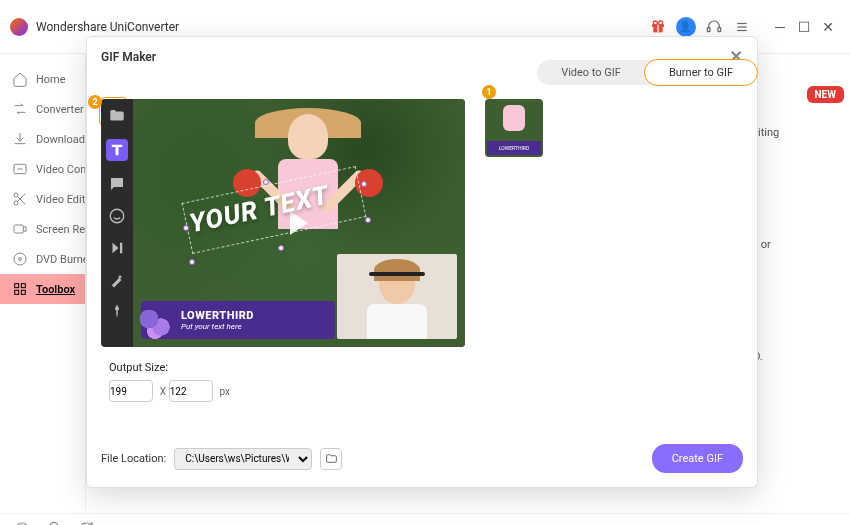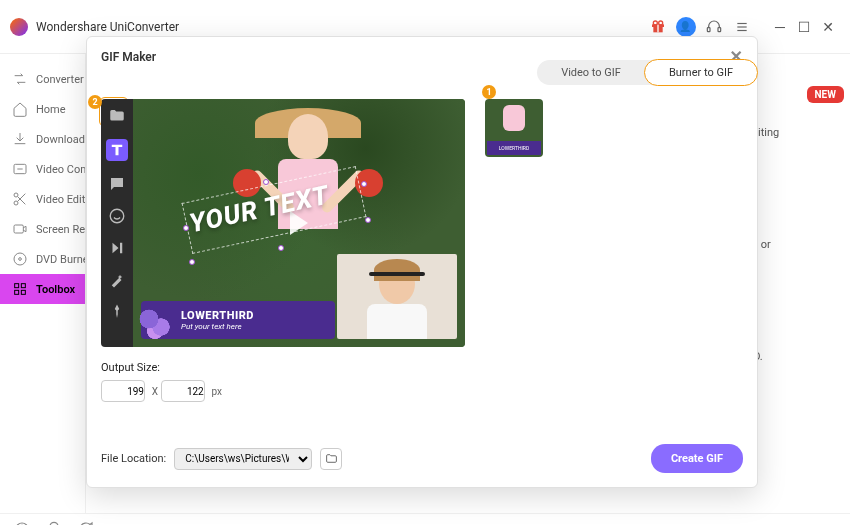--- a/index.html
+++ b/index.html
@@ -8,21 +8,21 @@
 .logo { width:18px; height:18px; border-radius:50%; background:linear-gradient(135deg,#ff6a00,#7b2ff7); margin-right:8px; }
 .titlebar-title { font-size:12px; color:#333; }
 .titlebar-spacer { flex:1; }
 .titlebar-icon { width:20px; height:20px; display:flex; align-items:center; justify-content:center; margin:0 4px; color:#666; cursor:pointer; }
 .gift { color:#e74c3c; }
 .user { width:20px; height:20px; border-radius:50%; background:#2e86ff; color:#fff; font-size:10px; display:flex; align-items:center; justify-content:center; }
 .winctl { width:24px; display:flex; justify-content:center; align-items:center; color:#555; font-size:14px; cursor:pointer; }
 .app-body { display:flex; height:calc(100% - 66px); }
 .sidebar { width:86px; border-right:1px solid #f0f0f0; padding-top:10px; font-size:11px; color:#666; }
 .side-item { display:flex; align-items:center; gap:8px; padding:7px 12px; cursor:pointer; white-space:nowrap; overflow:hidden; }
-.side-item.active { background:#d946ef; color:#000; font-weight:600; }
+.side-item.active { background:#fca5a5; color:#000; font-weight:600;text-decoration:underline; }
 .side-icon { width:16px; height:16px; flex-shrink:0; display:flex; align-items:center; justify-content:center; }
 .side-icon svg { width:16px; height:16px; stroke:#888; fill:none; stroke-width:1.5; }
 .side-item.active .side-icon svg { stroke:#000; }
 .main-area { flex:1; position:relative; }
 .new-badge { position:absolute; top:32px; right:6px; background:#e53935; color:#fff; font-size:10px; font-weight:700; padding:3px 8px; border-radius:6px; }
 .bg-text { position:absolute; left:660px; font-size:11px; color:#555; }
 .gif-modal { position:absolute; left:86px; top:36px; width:672px; height:452px; background:#fff; border:1px solid #e0e0e0; border-radius:6px; box-shadow:0 8px 30px rgba(0,0,0,0.15); z-index:50; display:flex; flex-direction:column; }
 .gif-header { display:flex; align-items:center; padding:10px 14px 0 14px; font-size:12px; color:#333; font-weight:600;text-align:right; }
 .gif-close { margin-left:auto; cursor:pointer; color:#888; font-size:16px; }
 .tab-row { display:flex; justify-content:flex-end; margin-top:-6px; position:relative; }
@@ -65,29 +65,29 @@
 .pip-headset { position:absolute; top:8px; left:-10px; right:-10px; height:4px; background:#222; border-radius:2px; }
 .pip-body { width:60px; height:40px; background:#f8f8f8; margin:0 auto; border-radius:8px 8px 0 0; }
 .lower-third { position:absolute; left:8px; bottom:8px; right:130px; height:38px; background:#4a2c8f; border-radius:4px; display:flex; flex-direction:column; justify-content:center; padding-left:40px; color:#fff; }
 .lt-title { font-size:11px; font-weight:800; letter-spacing:0.5px; }
 .lt-sub { font-size:8px; font-style:italic; }
 .flower-deco { position:absolute; left:4px; bottom:4px; width:40px; height:40px; }
 .flower-deco::before { content:""; position:absolute; inset:0; background:radial-gradient(circle at 30% 40%,#8a65d8 25%,transparent 26%), radial-gradient(circle at 60% 60%,#a87be8 25%,transparent 26%), radial-gradient(circle at 45% 70%,#c890f0 22%,transparent 23%); }
 .thumb { width:58px; height:58px; border-radius:4px; position:relative; overflow:hidden; background:#3e5e32; cursor:pointer; }
 .thumb .mini-lt { position:absolute; bottom:2px; left:2px; right:2px; height:14px; background:#4a2c8f; font-size:5px; color:#fff; display:flex; align-items:center; justify-content:center; }
 .thumb .mini-girl { position:absolute; left:18px; top:6px; width:22px; height:26px; background:#f8c8d8; border-radius:6px; }
-.params { display:flex; gap:40px; padding:8px 14px 0 14px; font-size:11px; color:#333; }
+.params { display:flex; gap:40px; padding:8px 14px 0 22px; font-size:11px; color:#333; }
 .param-label { font-size:11px; color:#222; margin-bottom:6px; display:block; }
-.num-input { width:44px; height:22px; border:1px solid #ccc; border-radius:4px; font-size:10px; text-align:right; }
+.num-input { width:44px; height:22px; border:1px solid #ccc; border-radius:4px; font-size:10px; text-align:left; }
 .unit { font-size:10px; color:#666; margin-left:4px; }
 .select-input { width:114px; height:22px; border:1px solid #ccc; border-radius:4px; font-size:10px; padding:0 6px; background:#fff; }
 .footer-row { display:flex; align-items:center; padding:14px; margin-top:auto; gap:8px; font-size:11px; color:#333; }
 .loc-select { width:138px; height:22px; border:1px solid #ccc; border-radius:4px; font-size:10px; padding:0 6px; }
 .folder-btn { width:22px; height:22px; border:1px solid #ccc; border-radius:4px; display:flex; align-items:center; justify-content:center; cursor:pointer; }
-.create-btn { margin-left:auto; background:#8a6cff; color:#fff; font-size:11px; padding:8px 20px; border:none; border-radius:14px; cursor:pointer;font-weight:bold; }
+.create-btn { margin-left:auto; background:#8a6cff; color:#fff; font-size:11px; padding:8px 20px; border:none; border-radius:14px; cursor:pointer; }
 .bottombar { height:30px; display:flex; align-items:center; gap:16px; padding:0 14px; border-top:1px solid #f0f0f0; }
 .bottombar .bi { width:16px; height:16px; color:#888; cursor:pointer; }
 </style>
 </head>
 <body>
 
 <div class="titlebar">
   <div class="logo"></div>
   <div class="titlebar-title">Wondershare UniConverter</div>
   <div class="titlebar-spacer"></div>
@@ -121,32 +121,32 @@
   <div class="winctl">─</div>
   <div class="winctl">☐</div>
   <div class="winctl">✕</div>
 </div>
 
 <div class="app-body">
   <div class="sidebar">
     <div class="side-item">
         <span class="side-icon">
           <svg viewBox="0 0 24 24">
+            <path d="M3 11l9-8 9 8v10a2 2 0 01-2 2H5a2 2 0 01-2-2z"></path>
+          </svg>
+        </span>
+        <span>Home</span>
+      </div>
+    <div class="side-item">
+        <span class="side-icon">
+          <svg viewBox="0 0 24 24">
             <path d="M4 7h12l-3-3M20 17H8l3 3"></path>
           </svg>
         </span>
         <span>Converter</span>
-      </div>
-    <div class="side-item">
-        <span class="side-icon">
-          <svg viewBox="0 0 24 24">
-            <path d="M3 11l9-8 9 8v10a2 2 0 01-2 2H5a2 2 0 01-2-2z"></path>
-          </svg>
-        </span>
-        <span>Home</span>
       </div>
     <div class="side-item">
         <span class="side-icon">
           <svg viewBox="0 0 24 24">
             <path d="M12 3v12m-5-5l5 5 5-5M4 19h16"></path>
           </svg>
         </span>
         <span>Downloader</span>
       </div>
     <div class="side-item">

